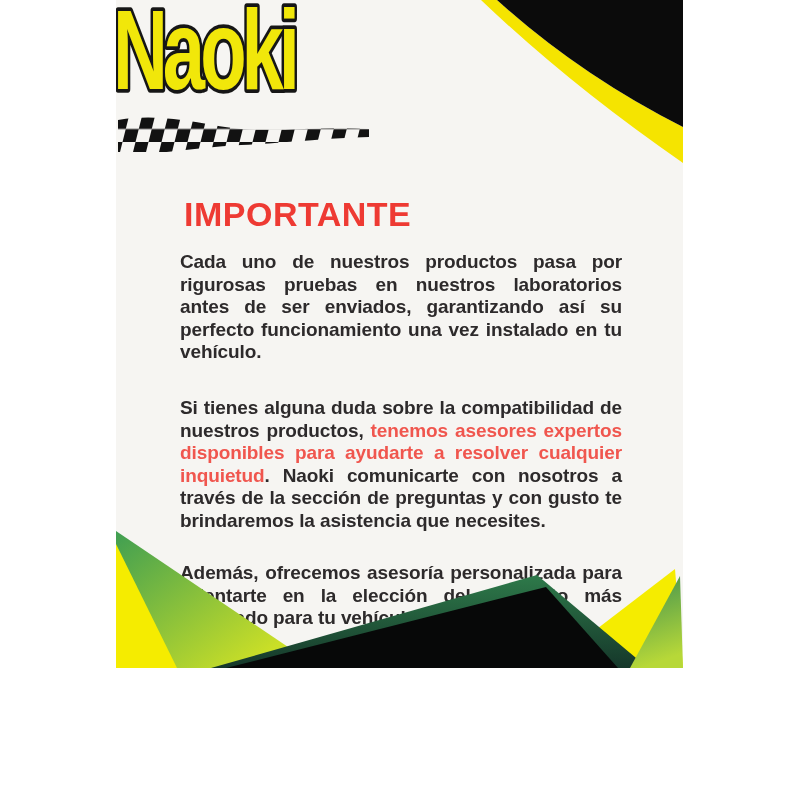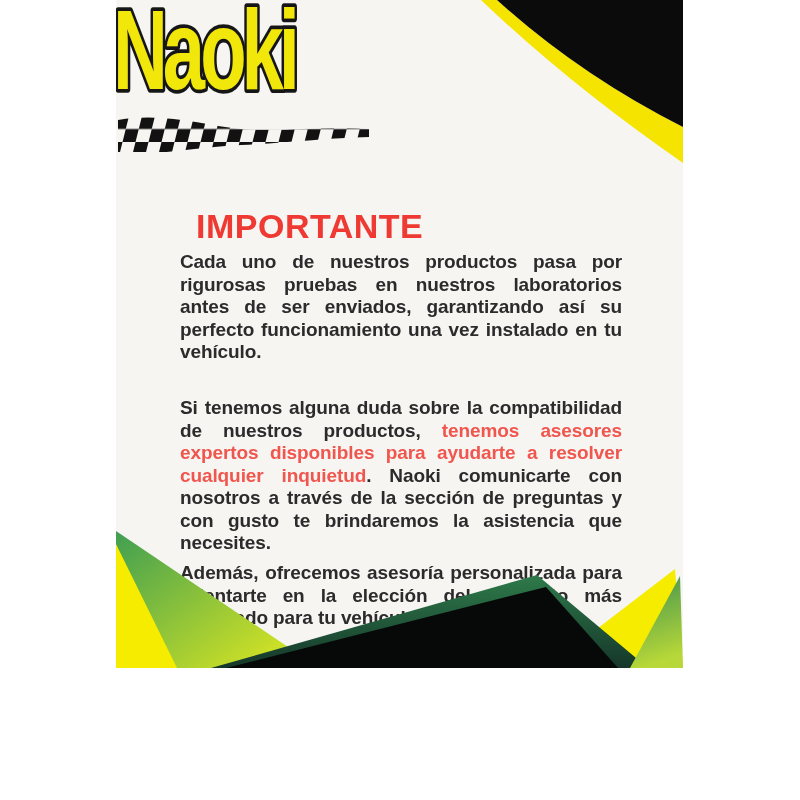--- a/index.html
+++ b/index.html
@@ -15,21 +15,21 @@
   .brand-subtitle{
     position:absolute;left:3px;top:94px;
     font-size:21px;font-weight:700;letter-spacing:2.5px;color:#3b3a3a;white-space:pre;
   }
   .flag-svg{position:absolute;left:0;top:116px;width:256px;height:36px;}
   .brand-tagline{
     position:absolute;left:6px;top:149px;
     font-size:14.5px;font-weight:800;color:#e8362f;white-space:pre;letter-spacing:0.2px;
   }
   .heading{
-    position:absolute;left:64px;top:191px;margin:16px;
+    position:absolute;left:64px;top:191px;margin:4px;
     font-size:34px;font-weight:800;letter-spacing:0.5px;color:#ee3a33;
   }
   .para{
     position:absolute;left:64px;width:442px;margin:0;
     font-size:19px;line-height:22.5px;font-weight:700;color:#2d2a2b;
     text-align:justify;letter-spacing:-0.1px;
   }
   .para-1{top:251px;}
   .para-2{top:397px;}
   .para-3{top:562px;}
@@ -63,21 +63,21 @@
         </pattern>
       </defs>
       <path d="M2 4 C 50 -4 90 10 125 13 C 165 16 210 10 253 13 L 253 21 C 210 22 170 27 125 29 C 85 31 45 39 2 38 Z" fill="url(#chk)"></path>
     </svg>
 
 
     <h1 class="heading">IMPORTANTE</h1>
 
     <p class="para para-1">Cada uno de nuestros productos pasa por rigurosas pruebas en nuestros laboratorios antes de ser enviados, garantizando así su perfecto funcionamiento una vez instalado en tu vehículo.</p>
 
-    <p class="para para-2"><span>Si tenemos alguna duda sobre la compatibilidad de nuestros productos, </span><span class="hl">tenemos asesores expertos disponibles para ayudarte a resolver cualquier inquietud</span><span>. Naoki comunicarte con nosotros a través de la sección de preguntas y con gusto te brindaremos la asistencia que necesites.</span></p>
+    <p class="para para-2"><span>Si tienes alguna duda sobre la compatibilidad de nuestros productos, </span><span class="hl">tenemos asesores expertos disponibles para ayudarte a resolver cualquier inquietud</span><span>. Naoki comunicarte con nosotros a través de la sección de preguntas y con gusto te brindaremos la asistencia que necesites.</span></p>
 
     <p class="para para-3">Además, ofrecemos asesoría personalizada para orientarte en la elección del producto más adecuado para tu vehículo.</p>
 
     <svg class="corner-bl" viewBox="0 0 200 140">
       <defs>
         <linearGradient id="g1" x1="0%" y1="0%" x2="85%" y2="90%">
           <stop offset="0%" stop-color="#3f9e52"></stop>
           <stop offset="100%" stop-color="#cadf27"></stop>
         </linearGradient>
       </defs>

